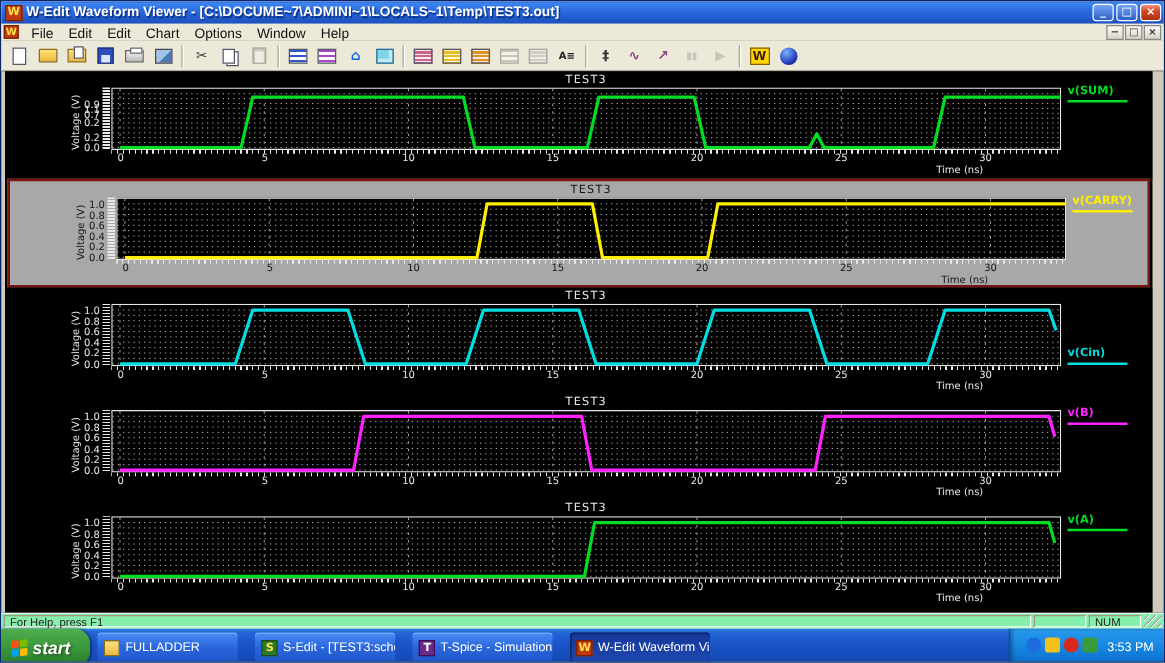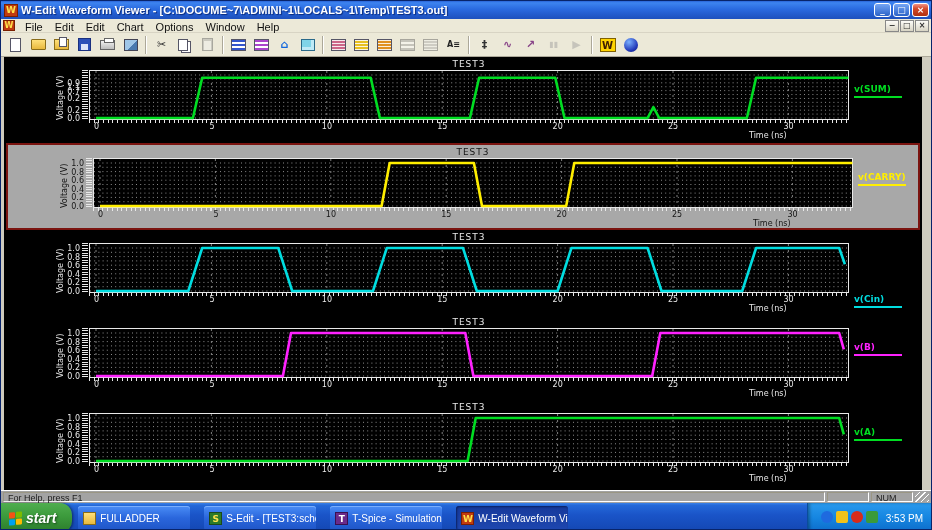--- a/index.html
+++ b/index.html
@@ -64,25 +64,25 @@
   .sel .c-ylab{color:#151515;}
   .c-plot{position:absolute;left:85px;top:13px;}
   .c-ycomb{position:absolute;left:78px;top:13px;width:6px;height:50px;
     background-image:repeating-linear-gradient(to bottom,#e8e8e8 0 1px,transparent 1px 2.4px);}
   .c-xcomb{position:absolute;left:85px;top:63px;width:760px;height:3px;
     background-image:repeating-linear-gradient(to right,#e8e8e8 0 1px,transparent 1px 4.7px);}
   .c-ytick{position:absolute;width:26px;text-align:right;font:8px "DejaVu Sans",sans-serif;color:#e8e8e8;}
   .c-xtick{position:absolute;top:65px;font:8px "DejaVu Sans",sans-serif;color:#e8e8e8;}
   .sel .c-ytick,.sel .c-xtick,.sel .c-xlab{color:#151515;}
   .c-xlab{position:absolute;left:745px;width:100px;top:74px;font:8px "DejaVu Sans",sans-serif;color:#e8e8e8;}
-  .c-legend{position:absolute;left:850px;top:27px;font:bold 9px "DejaVu Sans",sans-serif;}
+  .c-legend{position:absolute;left:850px;top:11px;font:bold 9px "DejaVu Sans",sans-serif;}
   .c-legline{height:2px;width:48px;margin-top:2px;}
 
   
-  #statusbar{height:13px;background:#a3a3a3;border-top:1px solid #fff;display:flex;align-items:stretch;padding:1px 2px;}
+  #statusbar{height:13px;background:#86efac;border-top:1px solid #fff;display:flex;align-items:stretch;padding:1px 2px;}
   .sb-pane{border:1px solid;border-color:#9a9684 #fff #fff #9a9684;font:9px "Liberation Sans",sans-serif;
     color:#222;padding:0 4px;line-height:10px;}
   .sb-help{flex:1;}
   .sb-small{width:42px;margin-left:2px;}
   .sb-grip{width:14px;margin-left:2px;border:none;
     background:repeating-linear-gradient(135deg,transparent 0 2px,#aaa 2px 3px,#fff 3px 4px);}
 
   
   #taskbar{height:30px;background:linear-gradient(180deg,#3a81e8 0%,#2468d8 8%,#1a54c8 40%,#1448b4 90%,#0c3a9c 100%);
     display:flex;align-items:center;}

